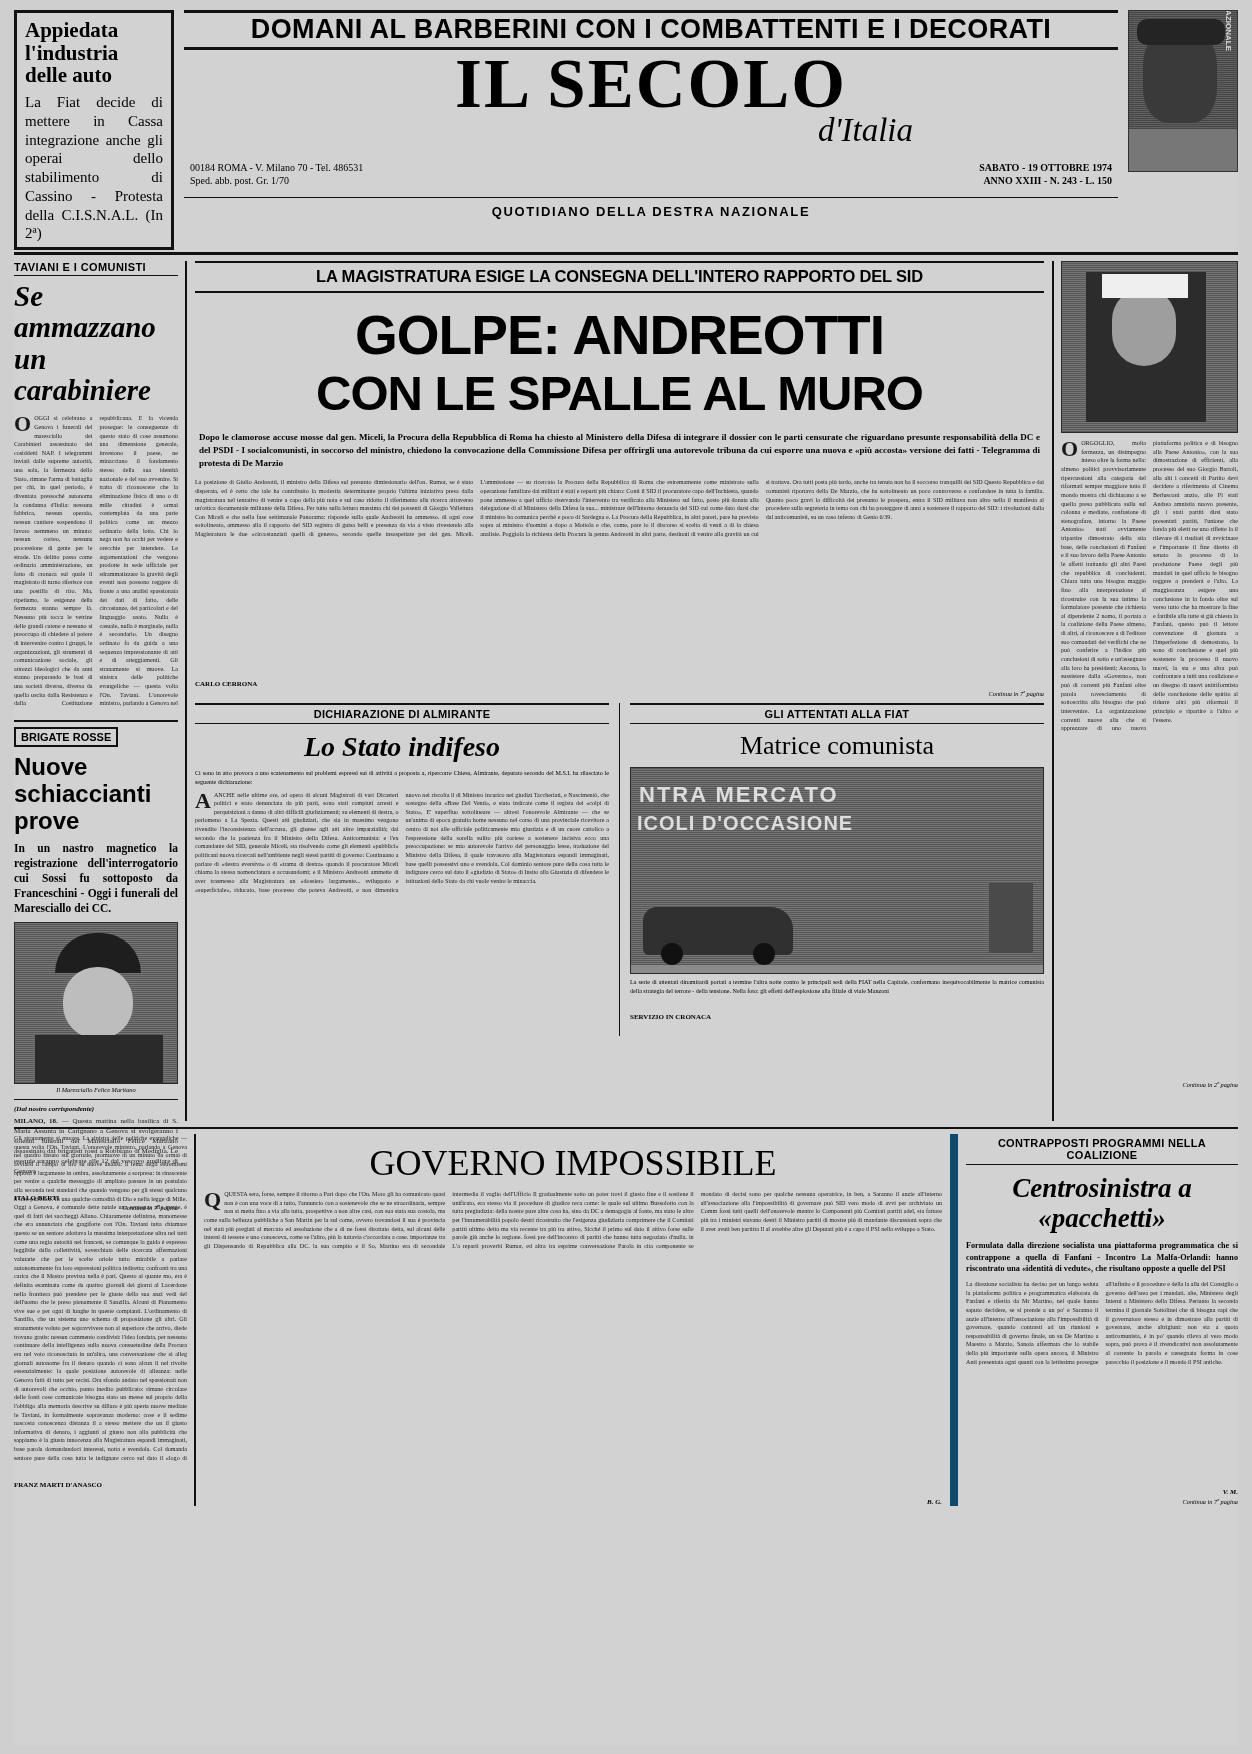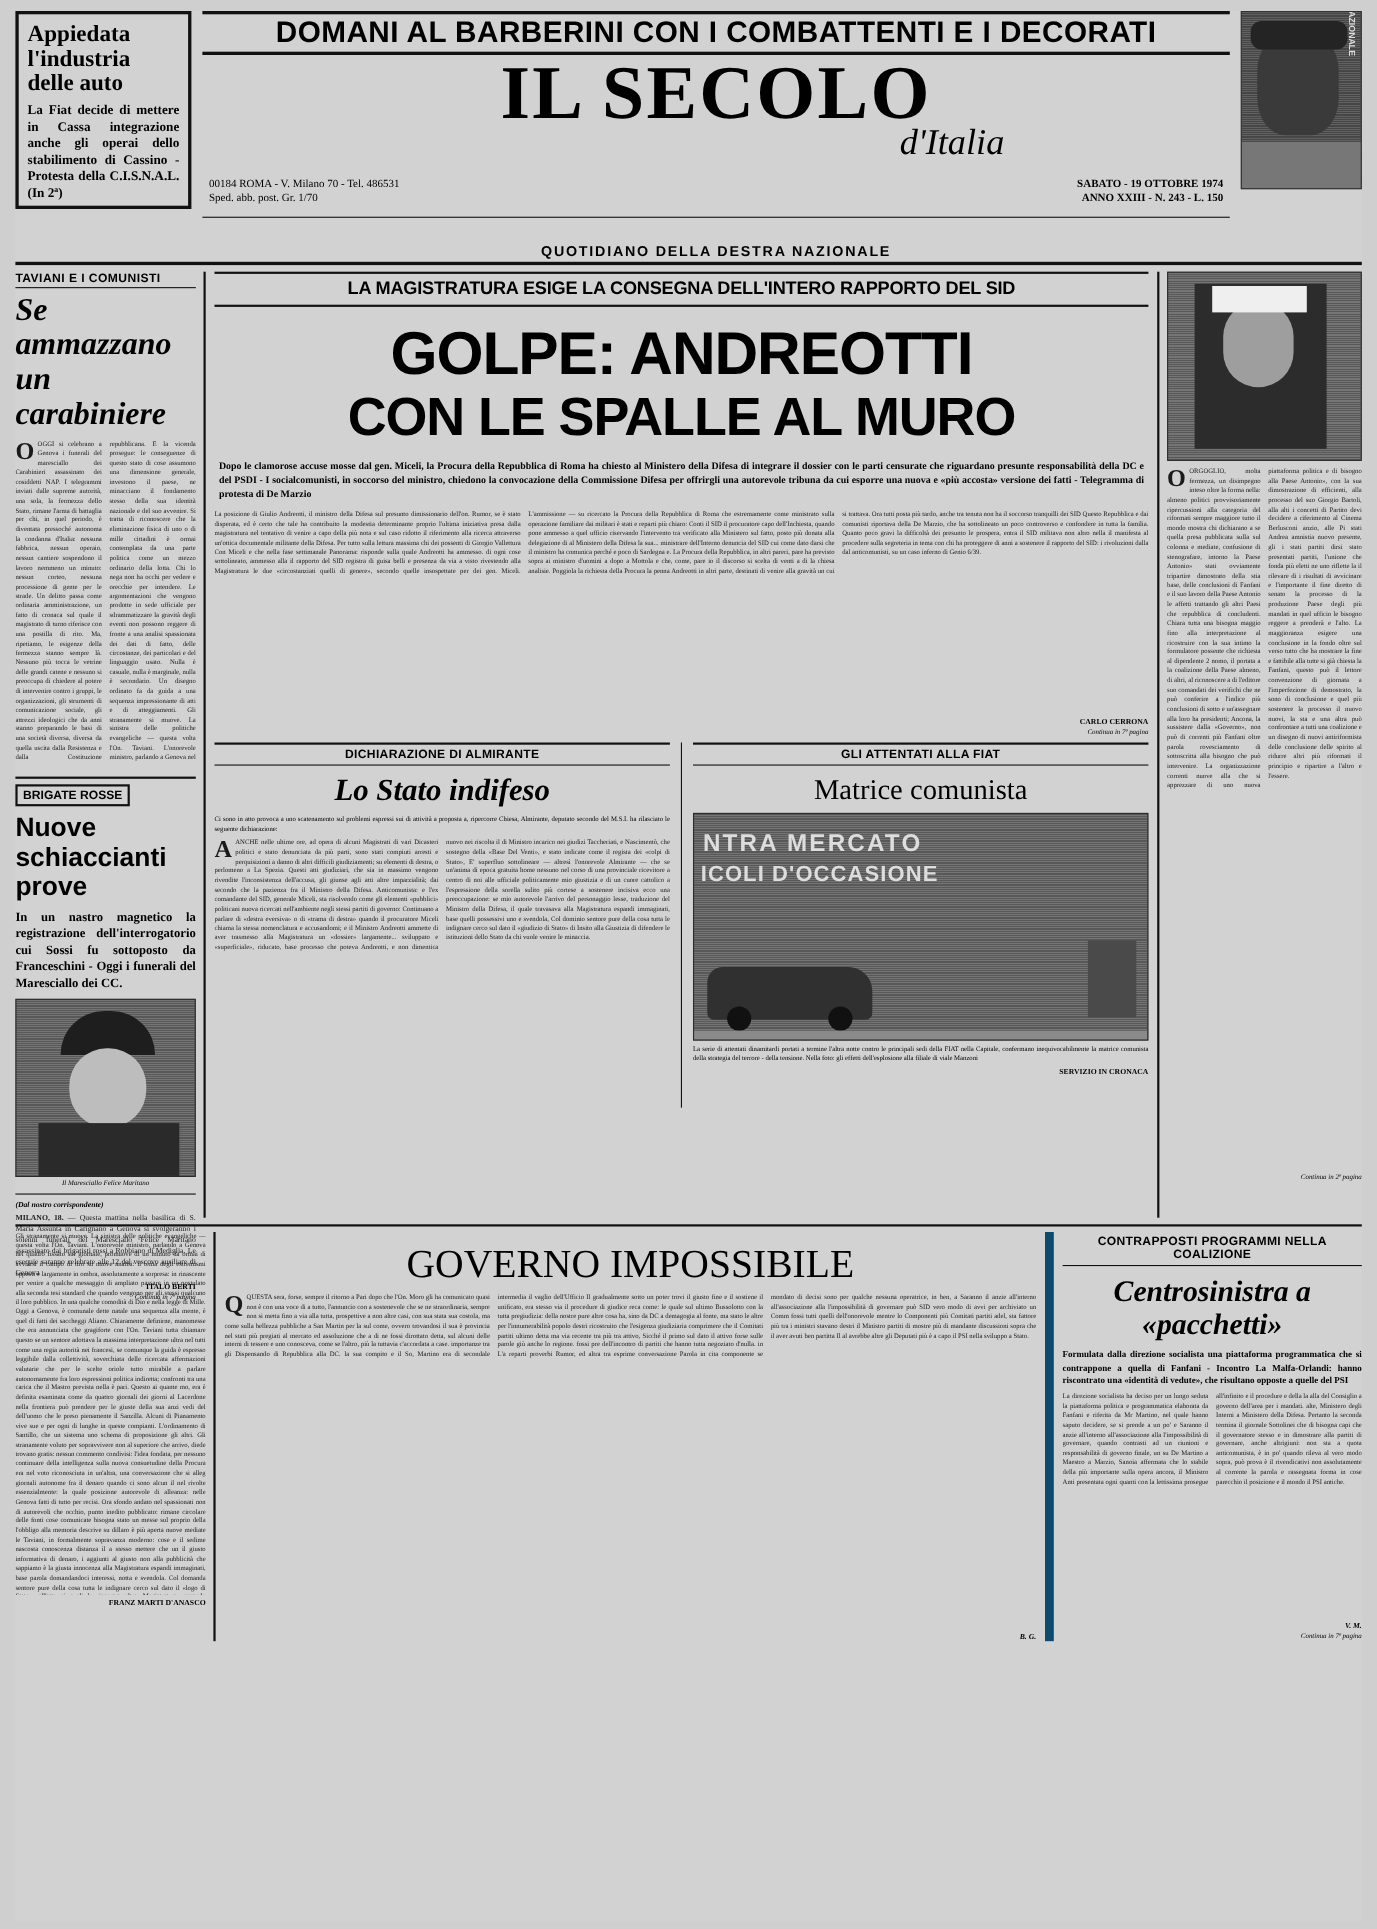--- a/index.html
+++ b/index.html
@@ -19,21 +19,21 @@
   .masthead{display:flex;align-items:flex-start;border-bottom:3px solid #111;padding-bottom:2px;}
   .mast-left{
     width:160px;border:3px solid #111;padding:6px 8px 4px 8px;box-sizing:border-box;
     margin-right:10px;
   }
   .mast-left .kicker{
     font-family:"Liberation Serif",serif;font-weight:bold;font-size:21px;line-height:1.08;
     margin-bottom:6px;
   }
   .mast-left .blurb{
-    font-size:12px;line-height:1.25;font-weight:bold;text-align:justify;
+    font-size:15px;line-height:1.25;font-weight:normal;text-align:justify;
   }
   .mast-center{flex:1;display:flex;flex-direction:column;}
   .topbanner{
     border-top:3px solid #111;border-bottom:3px solid #111;
     font-family:"Liberation Sans",sans-serif;font-weight:bold;
     font-size:27px;letter-spacing:.4px;text-align:center;padding:3px 0 4px 0;
     line-height:1;
   }
   .logo{
     text-align:center;font-family:"Liberation Serif",serif;font-weight:bold;
@@ -47,21 +47,21 @@
   .mast-info{
     display:flex;justify-content:space-between;align-items:flex-start;
     font-size:10px;line-height:1.3;margin-top:16px;padding:0 6px;
     font-family:"Liberation Serif",serif;
   }
   .mast-info div{white-space:pre-line;margin-top:26px;}
   .mast-info .left{text-align:left;}
   .mast-info .right{text-align:right;font-weight:bold;}
   .subhead{
     text-align:center;font-family:"Liberation Sans",sans-serif;font-weight:bold;
-    font-size:13px;letter-spacing:1.6px;margin-top:10px;padding-top:23px;
+    font-size:13px;letter-spacing:1.6px;margin-top:10px;padding-top:6px;
     border-top:1.5px solid #111;
   }
   .mast-photo{
     width:108px;margin-left:10px;border:1px solid #333;
     background:#555;position:relative;overflow:hidden;
   }
   
   .rule{border-top:2px solid #111;}
   .thinrule{border-top:1px solid #111;}
   .body-area{display:flex;margin-top:6px;}
@@ -91,21 +91,21 @@
   }
   .head-br{
     font-family:"Liberation Sans",sans-serif;font-weight:bold;font-size:24px;
     line-height:1.12;margin:2px 0 6px 0;
   }
   .lead-bold{font-size:11.5px;line-height:1.3;font-weight:bold;text-align:justify;margin-bottom:6px;}
   .photo{
     background:#6b6b6b;border:1px solid #2a2a2a;position:relative;overflow:hidden;
   }
   .caption{font-size:6.4px;line-height:1.3;text-align:center;margin-top:2px;font-style:italic;}
-  .byline{font-size:7px;text-align:right;font-weight:bold;margin-top:3px;}
+  .byline{font-size:7px;font-weight:bold;margin-top:17px;}
   
   .centercol{flex:1;padding:0 8px;}
   .overline{
     font-family:"Liberation Sans",sans-serif;font-weight:bold;font-size:16.5px;
     text-align:center;border-top:2px solid #111;border-bottom:2px solid #111;
     padding:4px 0 5px 0;letter-spacing:-.2px;
   }
   .mainhead{
     font-family:"Liberation Sans",sans-serif;font-weight:bold;text-align:center;
     font-size:55px;line-height:1.02;letter-spacing:-1px;margin:14px 0 6px 0;

